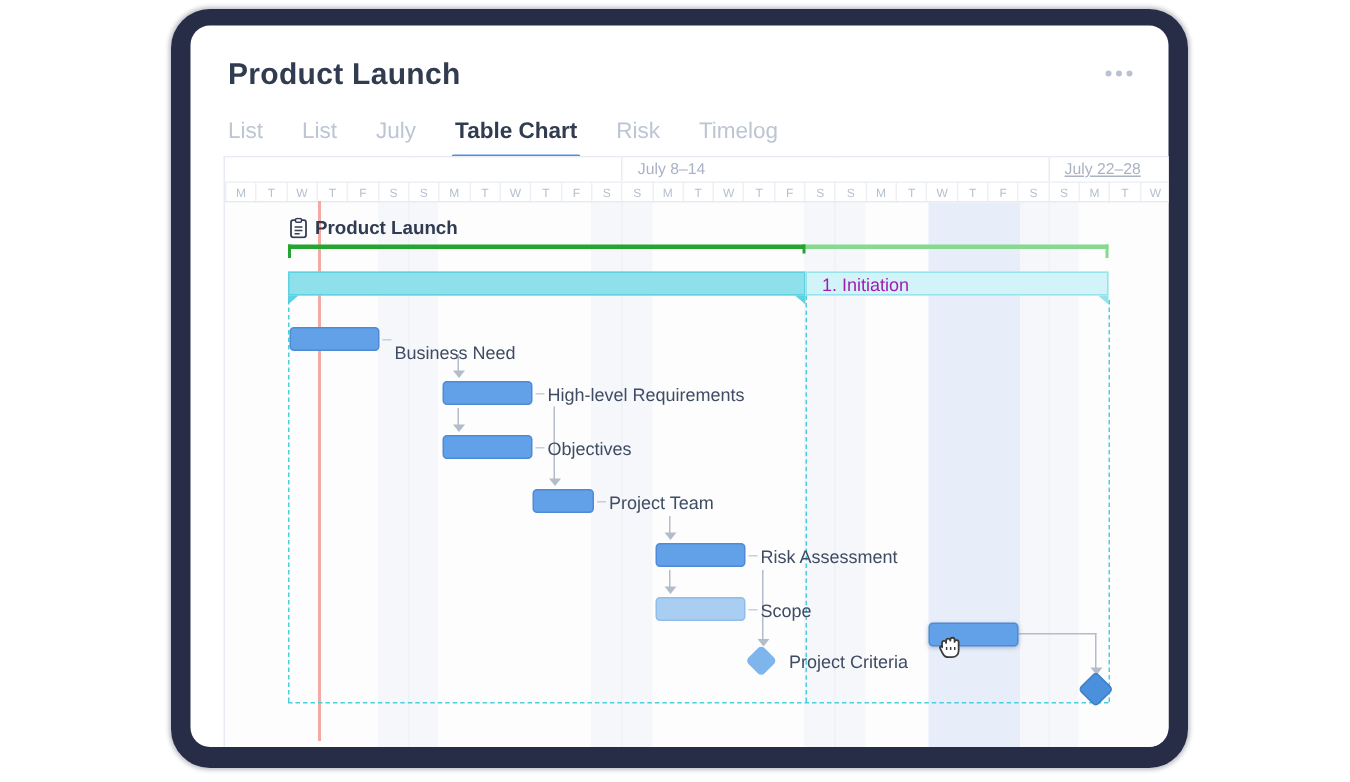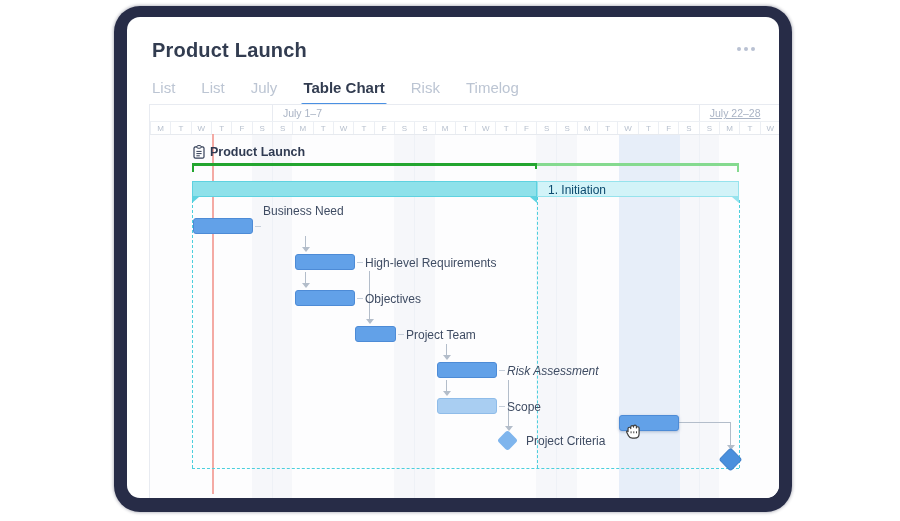--- a/index.html
+++ b/index.html
@@ -31,21 +31,21 @@
     font-size:8px;color:#b7c0ce;display:flex;align-items:center;justify-content:center;}
   #today{position:absolute;top:29px;width:2px;bottom:5px;background:var(--c-today);opacity:.85;}
   
   #projlabel{position:absolute;display:flex;align-items:center;gap:5px;font-size:12.5px;font-weight:bold;color:#303b52;}
   .gline{position:absolute;height:3px;}
   .gcap{position:absolute;width:2px;}
   
   .phase-seg{position:absolute;height:16px;box-sizing:border-box;}
   .tailL{position:absolute;width:0;height:0;border-right:7px solid transparent;}
   .tailR{position:absolute;width:0;height:0;border-left:7px solid transparent;}
-  #phaselabel{font-size:12px;color:#0c4a6e;line-height:16px;}
+  #phaselabel{font-size:12px;color:#a21caf;line-height:16px;}
   
   .dashv{position:absolute;width:0;border-left:1px dashed var(--c-selection_dash);}
   .dashh{position:absolute;height:0;border-top:1px dashed var(--c-selection_dash);}
   
   .bar{position:absolute;height:16px;border-radius:3px;box-sizing:border-box;cursor:pointer;}
   .bar.solid{background:var(--c-task_fill);border:1px solid var(--c-task_border);}
   .bar.light{background:var(--c-task_light_fill);border:1px solid var(--c-task_light_border);}
   .tlabel{position:absolute;font-size:12px;color:var(--c-text_label);white-space:nowrap;transform:translateY(-50%);}
   .tdash{position:absolute;width:6px;height:1px;background:#c6cfdb;}
   .cline{position:absolute;width:1px;background:var(--c-connector);}
@@ -85,21 +85,21 @@
           <div class="band" style="left: 243.871px; width: 40.6452px; background: rgb(246, 247, 250);"></div>
           <div class="band" style="left: 386.129px; width: 40.6452px; background: rgb(246, 247, 250);"></div>
           <div class="band" style="left: 528.387px; width: 40.6452px; background: rgb(246, 247, 250);"></div>
           <div class="band" style="left: 469px; width: 61px; background: rgb(231, 238, 249);"></div>
           <div class="weekline" style="left: 121.935px;"></div>
           <div class="weekline" style="left: 264.194px;"></div>
           <div class="weekline" style="left: 406.452px;"></div>
           <div class="weekline" style="left: 548.71px;"></div>
           <div id="hdr">
             <div class="wk first" style="left: 0px; width: 121.935px;"></div>
-            <div class="wk" style="left: 121.935px; width: 142.258px;">July 1–7</div>
+            <div class="wk" style="left: 264.194px; width: 142.258px;">July 8–14</div>
             <div class="wk" style="left: 548.71px; width: 81.2903px; text-decoration: underline;">July 22–28</div>
             <div class="day" style="left: 0px; width: 20.3226px;">M</div>
             <div class="day" style="left: 20.3226px; width: 20.3226px;">T</div>
             <div class="day" style="left: 40.6452px; width: 20.3226px;">W</div>
             <div class="day" style="left: 60.9677px; width: 20.3226px;">T</div>
             <div class="day" style="left: 81.2903px; width: 20.3226px;">F</div>
             <div class="day" style="left: 101.613px; width: 20.3226px;">S</div>
             <div class="day" style="left: 121.935px; width: 20.3226px;">S</div>
             <div class="day" style="left: 142.258px; width: 20.3226px;">M</div>
             <div class="day" style="left: 162.581px; width: 20.3226px;">T</div>
@@ -161,33 +161,33 @@
           <div class="arrow" style="left: 292.5px; top: 250px;"></div>
           <div class="cline" style="left: 296px; top: 275px; height: 12px;"></div>
           <div class="arrow" style="left: 292.5px; top: 286px;"></div>
           <div class="cline" style="left: 358px; top: 275px; height: 47px;"></div>
           <div class="arrow" style="left: 354.5px; top: 321px;"></div>
           <div class="chline" style="left: 529px; top: 317px; width: 52px;"></div>
           <div class="cline" style="left: 580px; top: 317px; height: 24px;"></div>
           <div class="arrow" style="left: 576.5px; top: 340px;"></div>
           <div class="bar solid" style="left: 43px; top: 113px; width: 60px;"></div>
           <div class="tdash" style="left: 105px; top: 121px;"></div>
-          <div class="tlabel" style="left: 113px; top: 106px; text-align: center;">Business Need</div>
+          <div class="tlabel" style="left: 113px; top: 130px; text-align: center;">Business Need</div>
           <div class="bar solid" style="left: 145px; top: 149px; width: 60px;"></div>
           <div class="tdash" style="left: 207px; top: 157px;"></div>
           <div class="tlabel" style="left: 215px; top: 157.5px;">High-level Requirements</div>
           <div class="bar solid" style="left: 145px; top: 185px; width: 60px;"></div>
           <div class="tdash" style="left: 207px; top: 193px;"></div>
           <div class="tlabel" style="left: 215px; top: 193.5px; text-align: right;">Objectives</div>
           <div class="bar solid" style="left: 205px; top: 221px; width: 41px;"></div>
           <div class="tdash" style="left: 248px; top: 229px;"></div>
           <div class="tlabel" style="left: 256px; top: 229.5px;">Project Team</div>
           <div class="bar solid" style="left: 287px; top: 257px; width: 60px;"></div>
           <div class="tdash" style="left: 349px; top: 265px;"></div>
-          <div class="tlabel" style="left: 357px; top: 265.5px; font-style: italic;">Risk Assessment</div>
+          <div class="tlabel" style="left: 357px; top: 265.5px;">Risk Assessment</div>
           <div class="bar light" style="left: 287px; top: 293px; width: 60px;"></div>
           <div class="tdash" style="left: 349px; top: 301px;"></div>
           <div class="tlabel" style="left: 357px; top: 301.5px;">Scope</div>
           <div class="bar solid" style="left: 469px; top: 310px; width: 60px; box-shadow: rgba(60, 90, 140, 0.35) 0px 1px 3px;"></div>
           <div id="cursor" style="left: 471px; top: 313px;"><svg width="26" height="26" viewBox="0 0 24 24">
               <path d="M6.5 12.5 L6.5 9.8 C6.5 8.1 9 8.1 9 9.8 L9 8.4 C9 6.7 11.6 6.7 11.6 8.4 L11.6 7.9 C11.6 6.2 14.2 6.2 14.2 7.9 L14.2 9.2 C14.3 7.6 16.7 7.7 16.7 9.4 L16.7 14.5 C16.7 17 15 18.6 12.5 18.6 L10.5 18.6 C8.8 18.6 7.6 17.7 6.9 16.3 L5.3 13.2 C4.8 12.2 5.9 11.4 6.6 12.1 Z" fill="#ffffff" stroke="#3c3c3c" stroke-width="1.1" stroke-linejoin="round"></path>
               <path d="M9.3 12.3 L9.3 14.1 M11.8 12.3 L11.8 14.1 M14.3 12.3 L14.3 14.1" stroke="#3c3c3c" stroke-width="0.9"></path>
             </svg></div>
           <div class="diamond light" style="left: 349.5px; top: 327.5px; width: 15px; height: 15px;"></div>
           <div class="tlabel" style="left: 376px; top: 335.5px;">Project Criteria</div>

